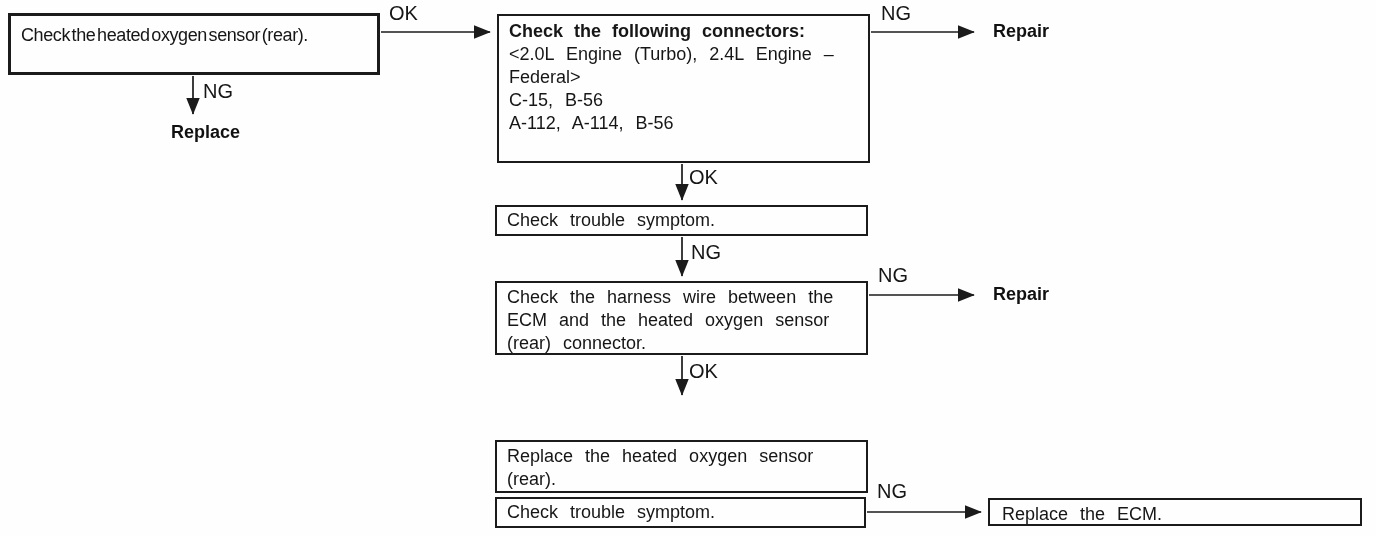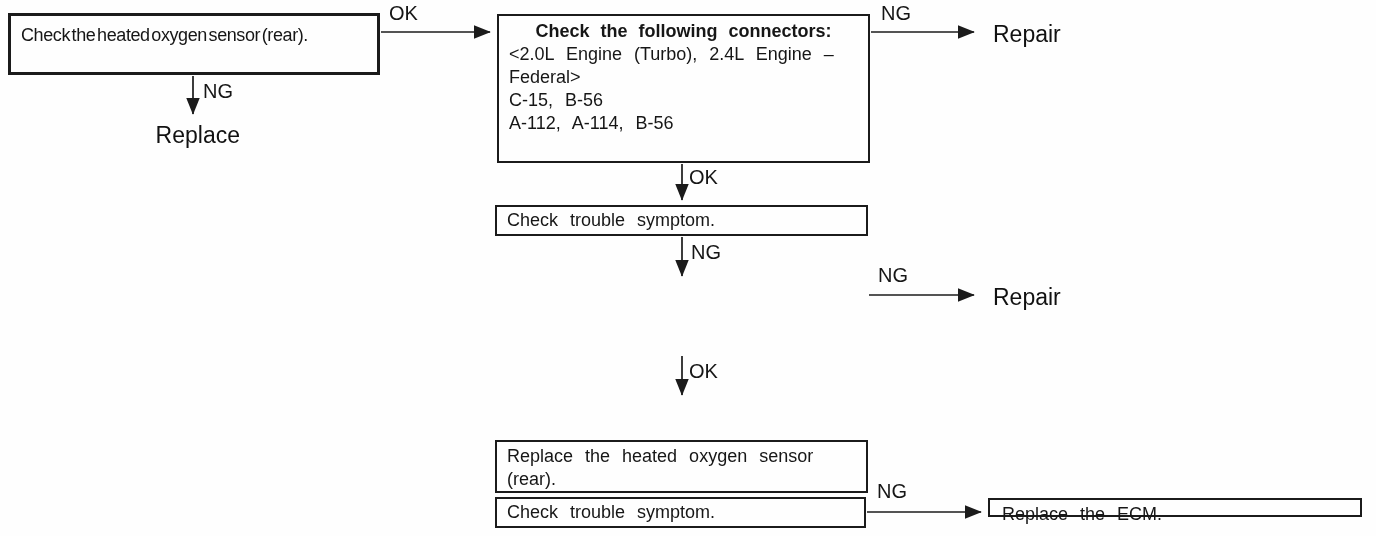--- a/index.html
+++ b/index.html
@@ -20,37 +20,37 @@
   }
   .box {
     position: absolute;
     border: 2px solid #1b1b1b;
     background: #fefefe;
     font-size: 18px;
     line-height: 23px;
     padding: 4px 10px;
   }
   .box .jline { word-spacing: 7px; white-space: nowrap; }
-  .box .title { font-weight: bold; word-spacing: 6px; white-space: nowrap; text-align: center; }
+  .box .title { font-weight: bold; word-spacing: 6px; white-space: nowrap; }
   .box-tight {
     border-width: 3px;
     padding-top: 8px;
     letter-spacing: -0.4px;
     word-spacing: -3px;
   }
   .edge-label {
     position: absolute;
     font-size: 20px;
     color: #161616;
     white-space: nowrap;
   }
   .terminal {
     position: absolute;
-    font-size: 23px;
-    font-weight: normal;
+    font-size: 18px;
+    font-weight: bold;
     color: #111;
     white-space: nowrap;
   }
 </style>
 </head>
 <body>
 
 <div class="canvas">
 
   <svg class="wires" viewBox="0 0 1376 536" xmlns="http://www.w3.org/2000/svg" aria-hidden="true">
@@ -88,31 +88,36 @@
     <div class="jline">&lt;2.0L Engine (Turbo), 2.4L Engine –</div>
     <div class="jline">Federal&gt;</div>
     <div class="jline">C-15, B-56</div>
     <div class="jline">A-112, A-114, B-56</div>
   </div>
 
   <div class="box" style="left:495px; top:205px; width:373px; height:31px; padding-top:2px;">
     <div class="jline">Check trouble symptom.</div>
   </div>
 
+  <div class="box" style="left:495px; top:281px; width:373px; height:74px; padding-top:3px;">
+    <div class="jline">Check the harness wire between the</div>
+    <div class="jline">ECM and the heated oxygen sensor</div>
+    <div class="jline">(rear) connector.</div>
+  </div>
 
   <div class="box" style="left:495px; top:400px; width:373px; height:53px; padding-top:3px;margin-top:40px;">
     <div class="jline">Replace the heated oxygen sensor</div>
     <div class="jline">(rear).</div>
   </div>
 
   <div class="box" style="left:495px; top:497px; width:371px; height:31px; padding-top:2px;">
     <div class="jline">Check trouble symptom.</div>
   </div>
 
-  <div class="box" style="left:988px; top:498px; width:374px; height:19px; padding:3px 12px;">
+  <div class="box" style="left:988px; top:498px; width:374px; height:28px; padding:3px 12px;">
     <div class="jline">Replace the ECM.</div>
   </div>
 
   <div class="edge-label" style="left:389px; top:2px;">OK</div>
   <div class="edge-label" style="left:203px; top:80px;">NG</div>
   <div class="edge-label" style="left:881px; top:2px;">NG</div>
   <div class="edge-label" style="left:689px; top:166px;">OK</div>
   <div class="edge-label" style="left:691px; top:241px;">NG</div>
   <div class="edge-label" style="left:878px; top:264px;">NG</div>
   <div class="edge-label" style="left:689px; top:360px;">OK</div>

